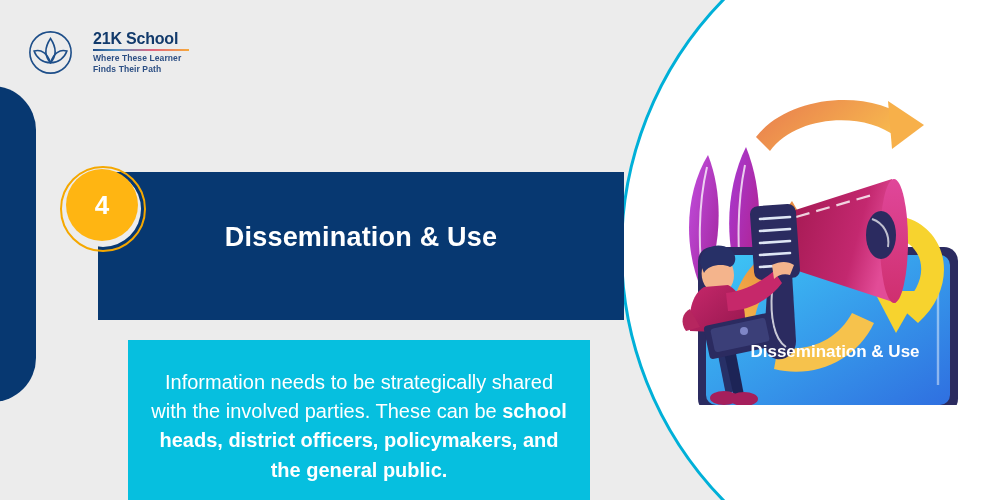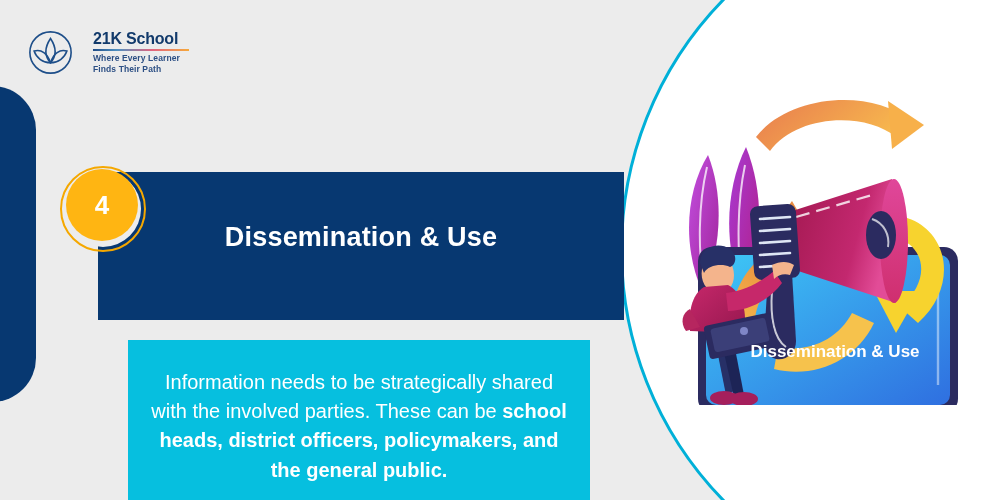--- a/index.html
+++ b/index.html
@@ -181,21 +181,21 @@
         <circle cx="24" cy="24" r="22" stroke="#1d4e89" stroke-width="1.7"></circle>
         <path d="M24 9 C30 18 31 27 24 35 C17 27 18 18 24 9 Z" stroke="#1d4e89" stroke-width="1.7" fill="none"></path>
         <path d="M24 35 C16 35 9 30 6.5 22.5 C14 20 21 25 24 35 Z" stroke="#1d4e89" stroke-width="1.7" fill="none"></path>
         <path d="M24 35 C32 35 39 30 41.5 22.5 C34 20 27 25 24 35 Z" stroke="#1d4e89" stroke-width="1.7" fill="none"></path>
       </svg>
     </span>
     <span class="logo-text">
       <span class="logo-name">21K School</span>
       <span class="logo-rule"></span>
       <span class="logo-tag">
-        <span>Where Every Learner</span><br>
+        <span>Where These Learner</span><br>
         <span>Finds Their Path</span>
       </span>
     </span>
   </div>
 
   <div class="banner">
     <div class="banner-title">Dissemination &amp; Use</div>
   </div>
 
   <div class="badge-wrap">

